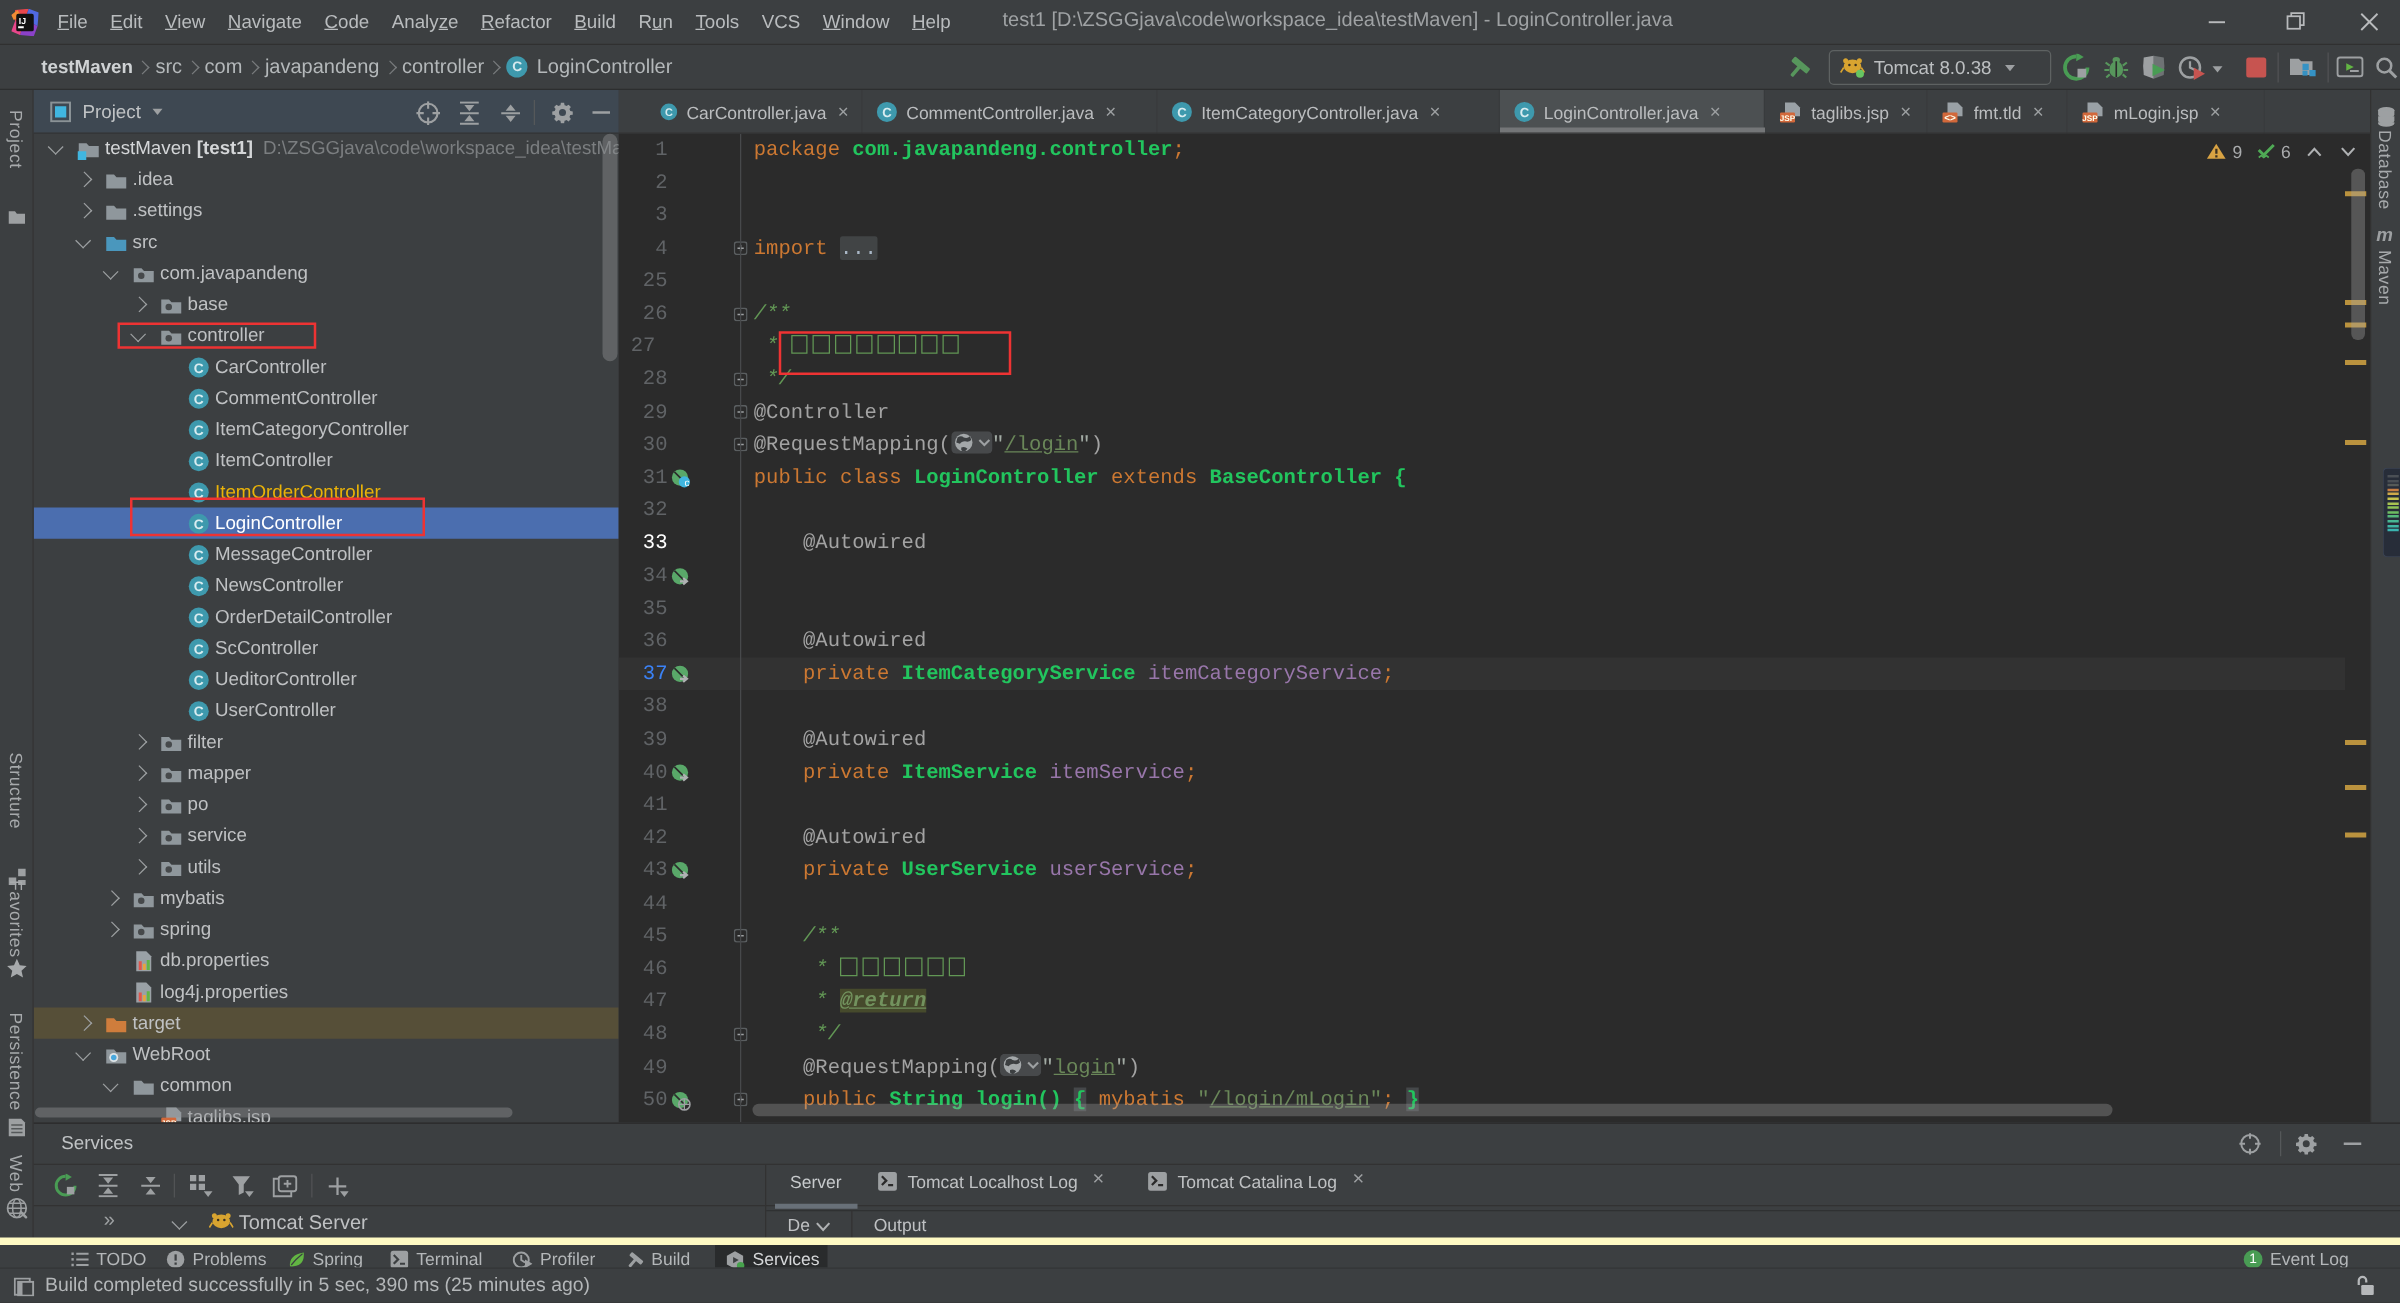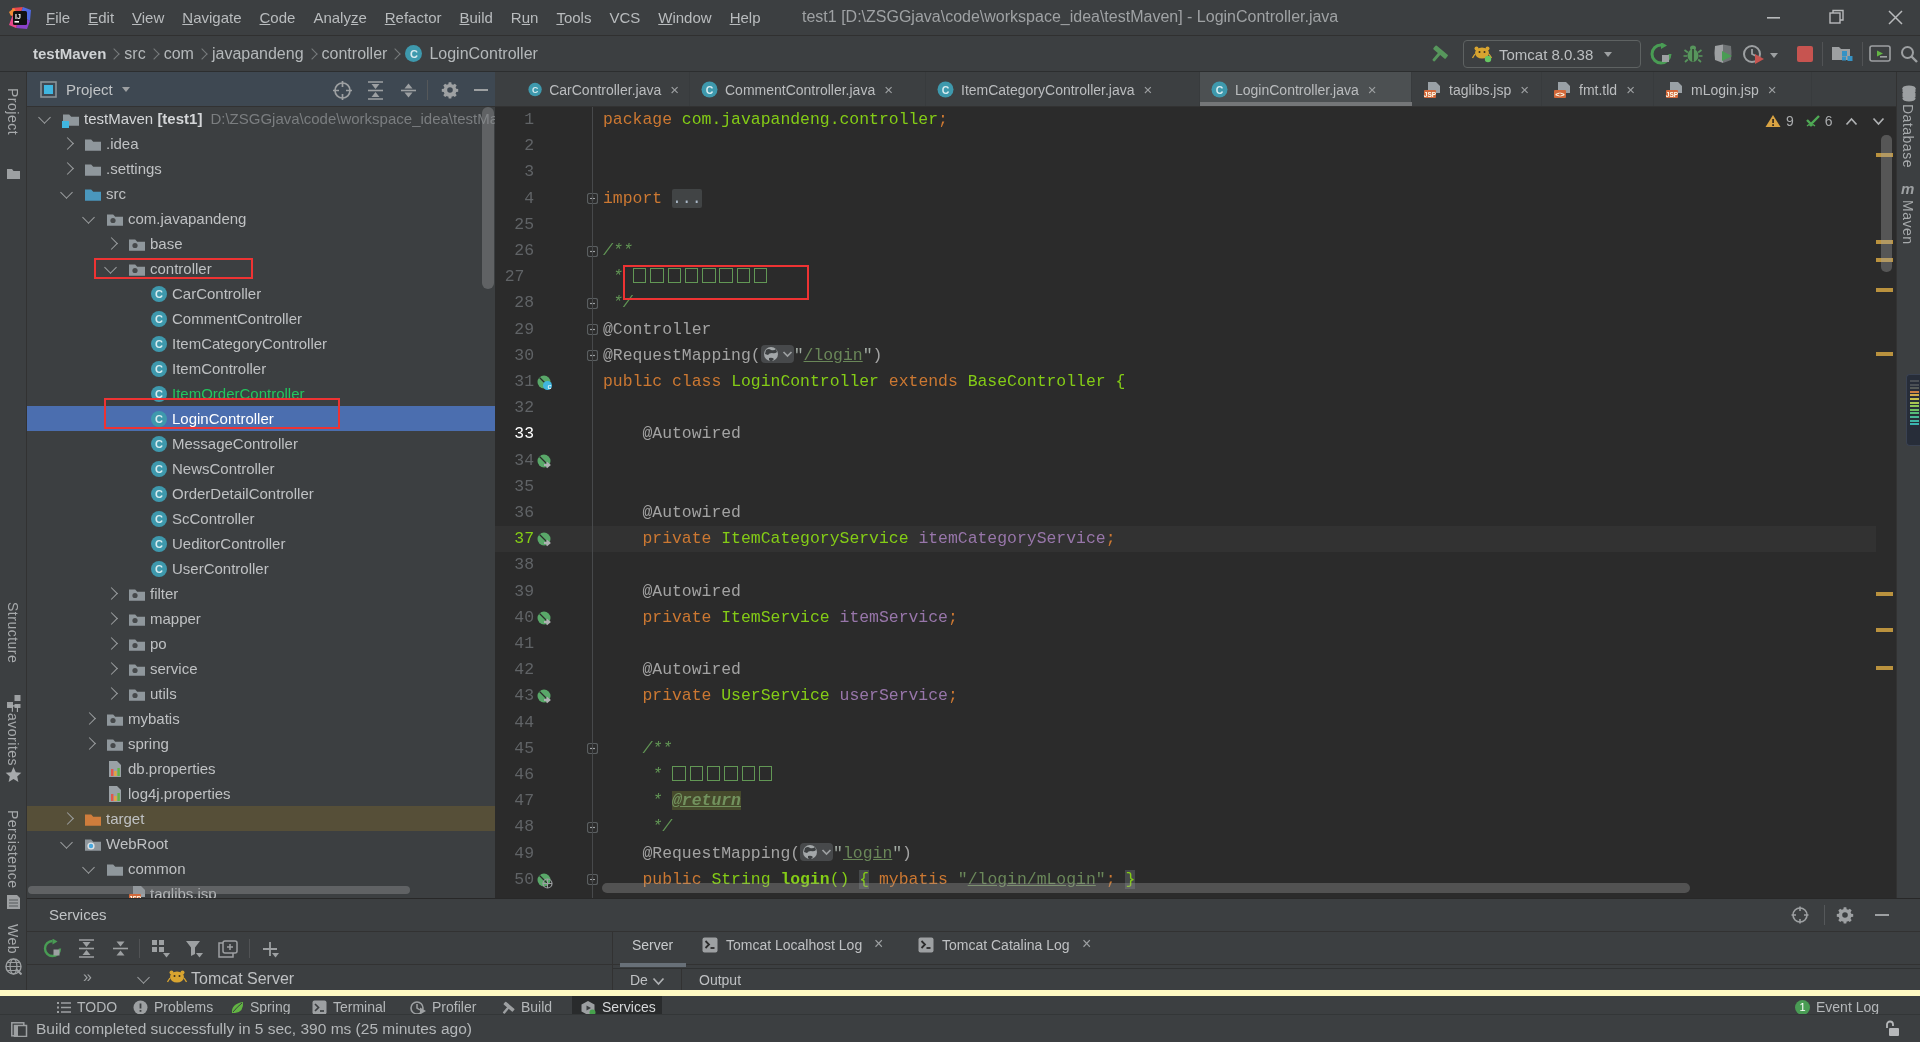--- a/index.html
+++ b/index.html
@@ -3,21 +3,21 @@
 <style>
 html,body{margin:0;padding:0;}
 body{width:1920px;height:1042px;position:relative;background:#3c3f41;font-family:"Liberation Sans",sans-serif;overflow:hidden;color:#bbbbbb;}
 .a{position:absolute;}
 .mono{font-family:"Liberation Mono",monospace;font-size:16.43px;line-height:26.2px;white-space:pre;}
 .kw{color:#cc7832;}
 .ann{color:#a3a3a3;}
 .str{color:#6a8759;}
 .cmt{color:#629755;font-style:italic;}
 .fld{color:#9876aa;}
-.df{color:#84cc16;}
+.df{color:#22c55e;font-weight:bold;}
 .row{display:flex;align-items:center;}
 svg{display:block;}
 .bcsep{width:7px;height:7px;border-top:1.6px solid #787b7d;border-right:1.6px solid #787b7d;transform:rotate(45deg);margin:0 6px 0 4px;flex:none;}
 .cicon{width:17px;height:17px;border-radius:50%;background:#3e99ad;color:#d6e9ee;font-size:11px;font-weight:bold;display:inline-flex;align-items:center;justify-content:center;flex:none;}
 .chev-d{width:8px;height:8px;border-right:1.8px solid #9da0a2;border-bottom:1.8px solid #9da0a2;transform:rotate(45deg);}
 .chev-r{width:8px;height:8px;border-right:1.8px solid #9da0a2;border-bottom:1.8px solid #9da0a2;transform:rotate(-45deg);}
 .trow{position:absolute;height:25px;display:flex;align-items:center;font-size:15px;color:#bfc1c3;}
 .vtext{writing-mode:vertical-rl;font-size:14px;color:#a7aaac;letter-spacing:0.5px;}
 .tab{position:absolute;display:flex;align-items:center;height:35px;padding:0 10px 0 11px;font-size:14px;color:#bbbdbf;box-sizing:border-box;}
 .tabx{margin-left:9px;color:#9da0a2;font-size:15px;}
@@ -291,21 +291,21 @@
           <text x="9" y="13" text-anchor="middle" font-size="11" font-weight="bold" fill="#d8ecf0" font-family="Liberation Sans">C</text>
         </svg>
       </div>
     <div class="trow" style="left:145px;top:250px;color:#bfc1c3;">ItemController</div>
     <div class="a" style="left:123px;top:279px;">
         <svg width="18" height="18" viewBox="0 0 18 18">
           <circle cx="9" cy="9" r="8" fill="#3e99ad"></circle>
           <text x="9" y="13" text-anchor="middle" font-size="11" font-weight="bold" fill="#d8ecf0" font-family="Liberation Sans">C</text>
         </svg>
       </div>
-    <div class="trow" style="left:145px;top:275px;color:#22c55e;">ItemOrderController</div>
+    <div class="trow" style="left:145px;top:275px;color:#eab308;">ItemOrderController</div>
     <div class="a" style="left:0;top:300px;width:468px;height:25px;background:#4b6eaf;"></div>
     <div class="a" style="left:123px;top:304px;">
         <svg width="18" height="18" viewBox="0 0 18 18">
           <circle cx="9" cy="9" r="8" fill="#3e99ad"></circle>
           <text x="9" y="13" text-anchor="middle" font-size="11" font-weight="bold" fill="#d8ecf0" font-family="Liberation Sans">C</text>
         </svg>
       </div>
     <div class="trow" style="left:145px;top:300px;color:#ffffff;">LoginController</div>
     <div class="a" style="left:123px;top:329px;">
         <svg width="18" height="18" viewBox="0 0 18 18">
@@ -537,21 +537,21 @@
     <div class="a mono" style="left:0;top:157.2px;width:39px;text-align:center;color:#606366;">27</div>
     <div class="a mono" style="left:0;top:183.4px;width:39px;text-align:right;color:#606366;">28</div>
     <div class="a mono" style="left:0;top:209.6px;width:39px;text-align:right;color:#606366;">29</div>
     <div class="a mono" style="left:0;top:235.8px;width:39px;text-align:right;color:#606366;">30</div>
     <div class="a mono" style="left:0;top:262.0px;width:39px;text-align:right;color:#606366;">31</div>
     <div class="a mono" style="left:0;top:288.2px;width:39px;text-align:right;color:#606366;">32</div>
     <div class="a mono" style="left:0;top:314.4px;width:39px;text-align:right;color:#ffffff;">33</div>
     <div class="a mono" style="left:0;top:340.6px;width:39px;text-align:right;color:#606366;">34</div>
     <div class="a mono" style="left:0;top:366.8px;width:39px;text-align:right;color:#606366;">35</div>
     <div class="a mono" style="left:0;top:393.0px;width:39px;text-align:right;color:#606366;">36</div>
-    <div class="a mono" style="left:0;top:419.2px;width:39px;text-align:right;color:#84cc16;">37</div>
+    <div class="a mono" style="left:0;top:419.2px;width:39px;text-align:right;color:#3b82f6;">37</div>
     <div class="a mono" style="left:0;top:445.4px;width:39px;text-align:right;color:#606366;">38</div>
     <div class="a mono" style="left:0;top:471.6px;width:39px;text-align:right;color:#606366;">39</div>
     <div class="a mono" style="left:0;top:497.8px;width:39px;text-align:right;color:#606366;">40</div>
     <div class="a mono" style="left:0;top:524.0px;width:39px;text-align:right;color:#606366;">41</div>
     <div class="a mono" style="left:0;top:550.2px;width:39px;text-align:right;color:#606366;">42</div>
     <div class="a mono" style="left:0;top:576.4px;width:39px;text-align:right;color:#606366;">43</div>
     <div class="a mono" style="left:0;top:602.6px;width:39px;text-align:right;color:#606366;">44</div>
     <div class="a mono" style="left:0;top:628.8px;width:39px;text-align:right;color:#606366;">45</div>
     <div class="a mono" style="left:0;top:655.0px;width:39px;text-align:right;color:#606366;">46</div>
     <div class="a mono" style="left:0;top:681.2px;width:39px;text-align:right;color:#606366;">47</div>

